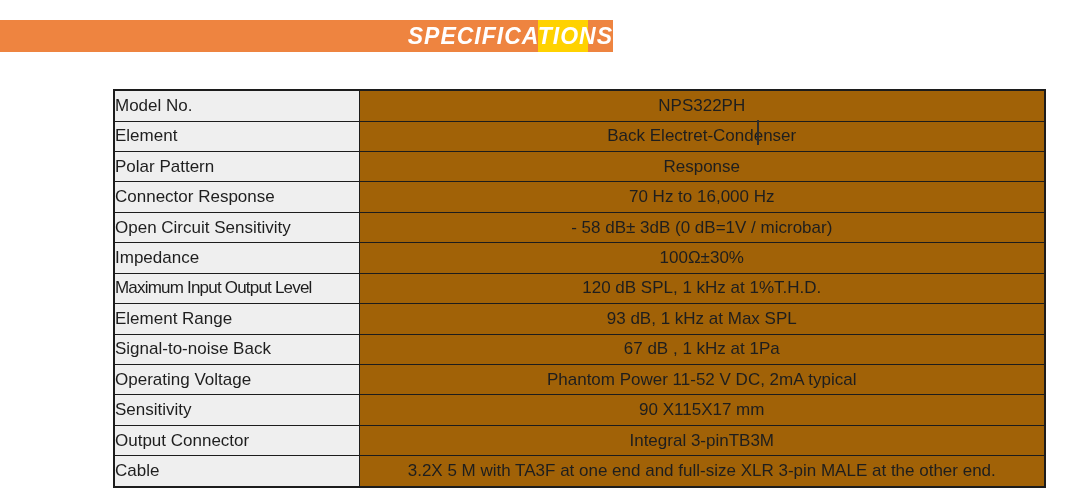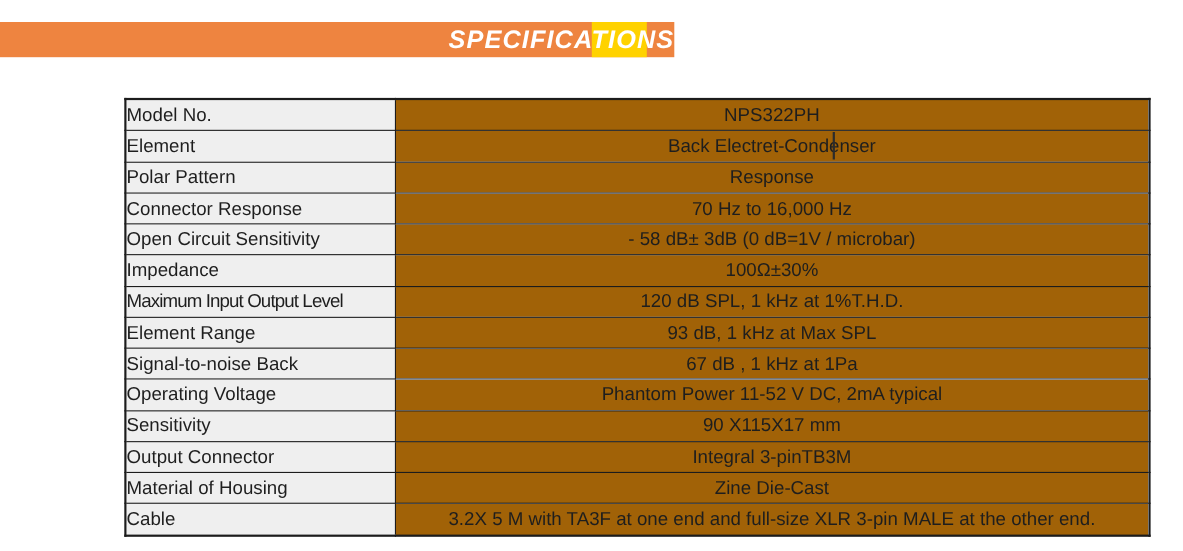--- a/index.html
+++ b/index.html
@@ -143,24 +143,20 @@
       </tr>
       <tr>
         <td class="label">Sensitivity</td>
         <td class="value">90 X115X17 mm</td>
       </tr>
       <tr>
         <td class="label">Output Connector</td>
         <td class="value">Integral 3-pinTB3M</td>
       </tr>
       <tr>
-        <td class="label">Material of Housing</td>
-        <td class="value">Zine Die-Cast</td>
-      </tr>
-      <tr>
         <td class="label">Cable</td>
         <td class="value">3.2X 5 M with TA3F at one end and full-size XLR 3-pin MALE at the other end.</td>
       </tr>
     </tbody>
   </table>
 
   <div class="artifact"></div>
 
 </div>
 

